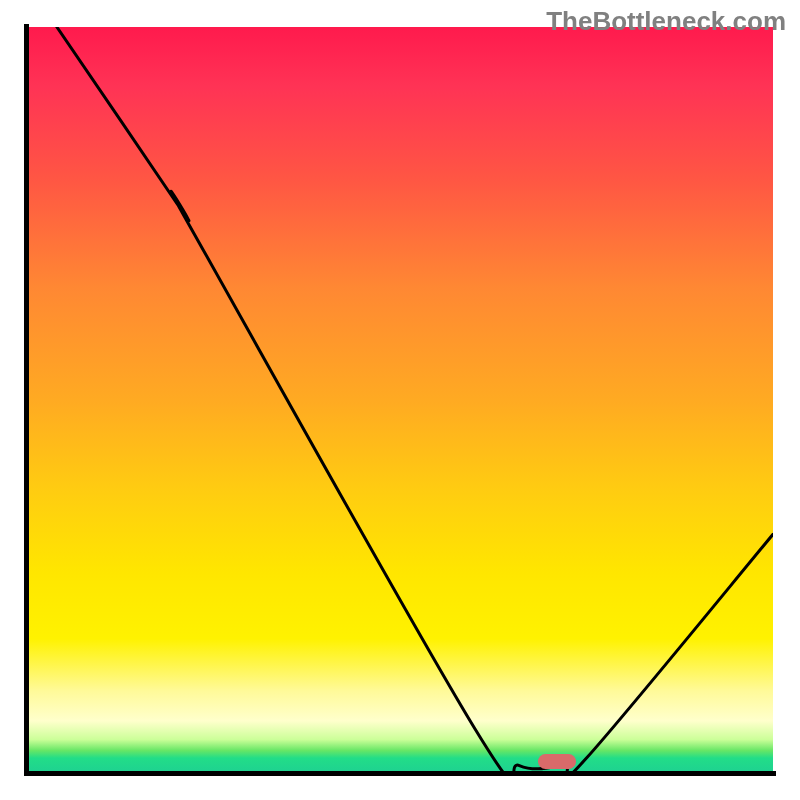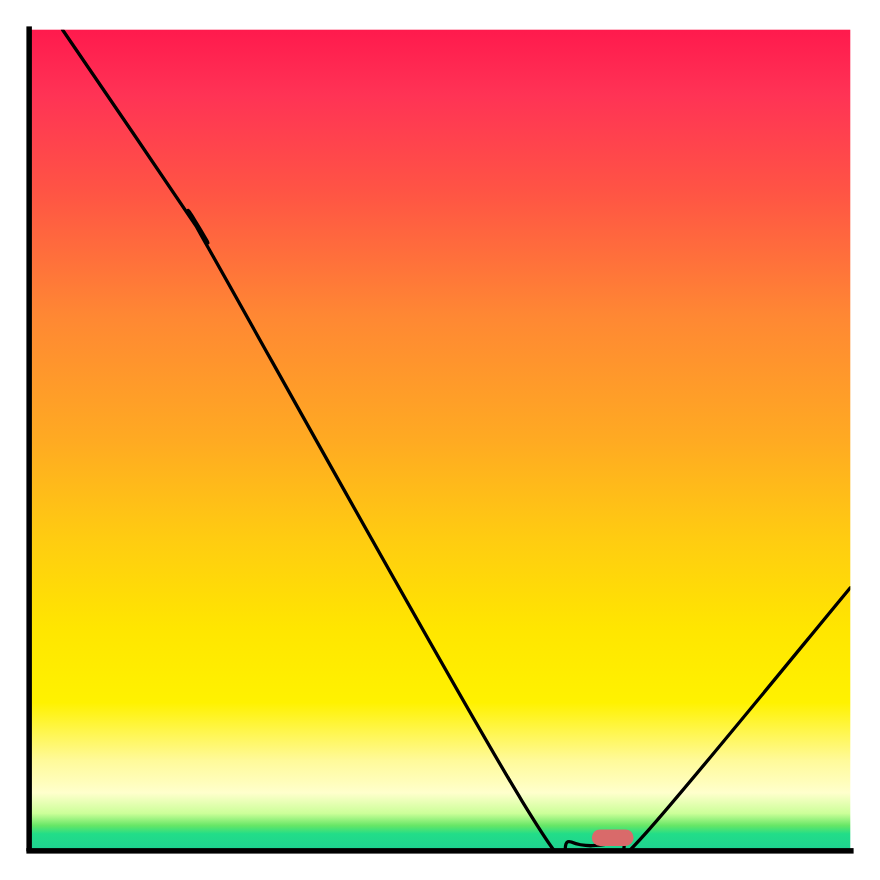--- a/index.html
+++ b/index.html
@@ -79,20 +79,21 @@
     background: #d96a6a;
     border-radius: 8px;
     z-index: 6;
   }
 </style>
 </head>
 <body>
 
 <div class="container">
 
+  <div class="watermark">TheBottleneck.com</div>
 
   <div class="plot-area"></div>
 
   <div class="axis-left"></div>
   <div class="axis-bottom"></div>
 
   <svg class="curve" viewBox="0 0 746 746" preserveAspectRatio="none">
     <path id="curve-path" d="M 29.84 0 C 52.66759999999999 33.57, 132.4896 150.2444, 156.66 186.5 C 180.8304 222.7556, 111.75080000000003 108.76679999999996, 164.12 201.41999999999996 C 216.48919999999998 294.07319999999993, 388.5168 604.5584, 447.59999999999997 701.24 C 506.68319999999994 797.9216, 476.2464 731.826, 492.36 738.54 C 508.47360000000003 745.2539999999999, 525.0348 739.8828, 537.12 738.54 C 549.2052 737.1972, 521.9016 772.7068, 559.5 731.08 C 597.0984 689.4532, 712.43 547.564, 746 507.28" fill="none" stroke="#000" stroke-width="3" stroke-linejoin="round" stroke-linecap="round"></path>
   </svg>
 

